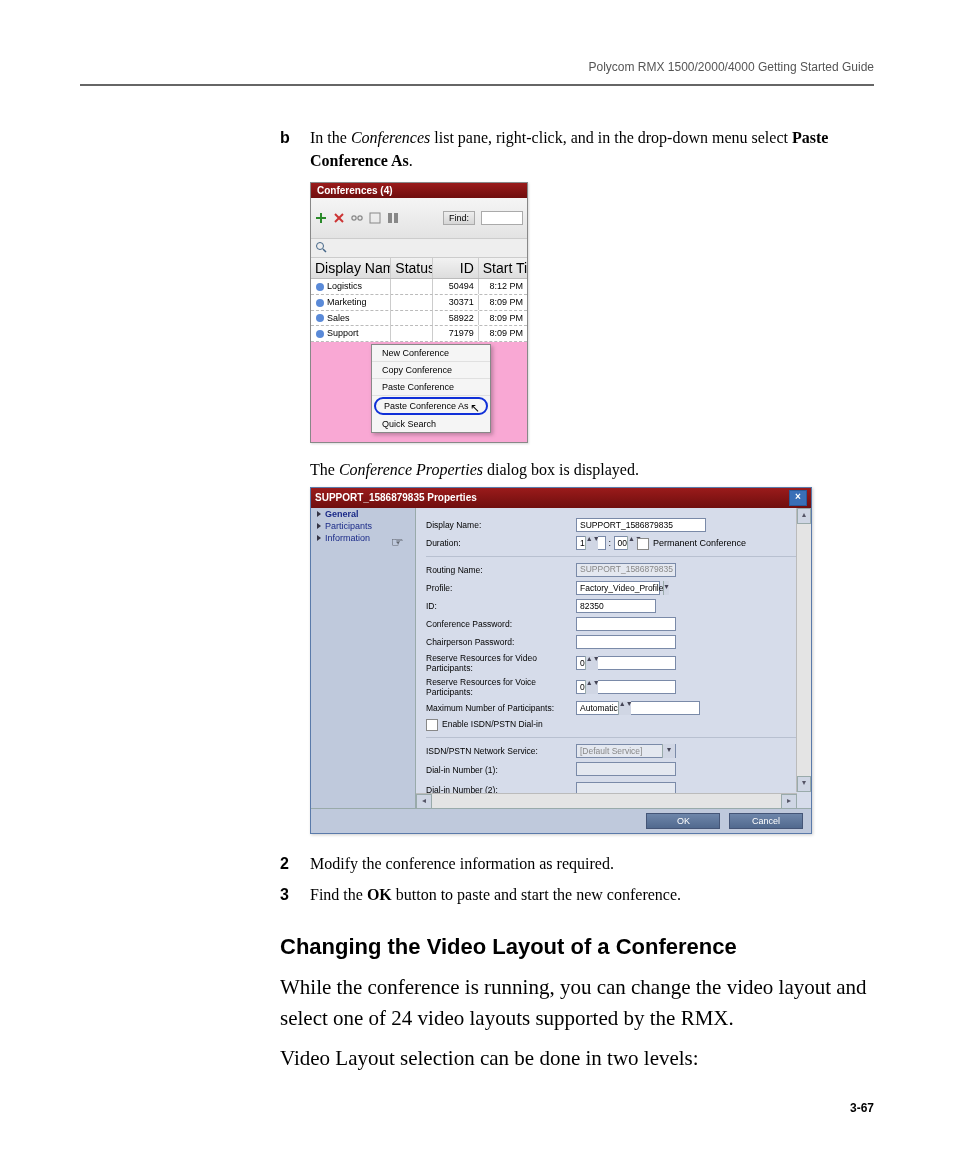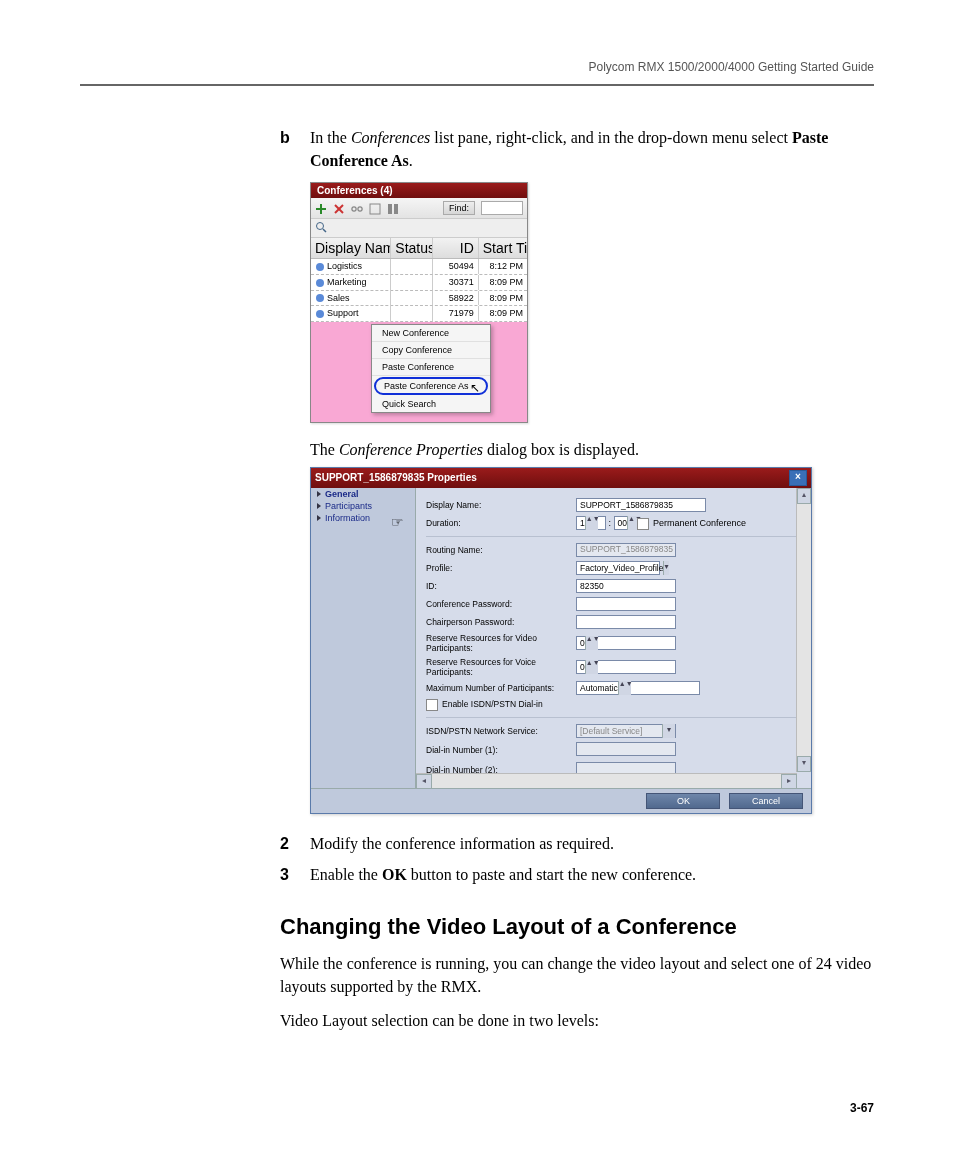--- a/index.html
+++ b/index.html
@@ -53,21 +53,21 @@
     font-size: 16px;
     margin: 10px 0 8px 30px;
   }
   .h2 {
     font-family: Arial, Helvetica, sans-serif;
     font-weight: bold;
     font-size: 22px;
     margin: 28px 0 12px 0;
   }
   .body-p {
-    font-size: 16px;
+    font-size: 21px;
     line-height: 1.45;
     margin: 0 0 10px 0;
   }
   .page-num {
     position: absolute;
     bottom: 40px;
     right: 80px;
     font-family: Arial, Helvetica, sans-serif;
     font-weight: bold;
     font-size: 12px;
@@ -84,23 +84,23 @@
   }
   .s1-title {
     background: linear-gradient(#9a1b1b, #6f0e0e);
     color: #fff;
     padding: 2px 6px;
     font-weight: bold;
     font-size: 10px;
   }
   .s1-toolbar {
     background: linear-gradient(#f5f5f5, #e3e3e3);
-    padding: 3px 4px;
+    padding: 13px 4px;
     display: flex;
-    align-items: flex-end;
+    align-items: center;
     gap: 6px;
     border-bottom: 1px solid #ccc;
   }
   .s1-ic { width:12px; height:12px; display:inline-block; }
   .s1-findlbl {
     background: linear-gradient(#eee,#d6d6d6);
     border:1px solid #aaa;
     padding:1px 5px;
     font-size:9px;
     margin-left:auto;
@@ -436,21 +436,21 @@
           </div>
           <div class="frow">
             <div class="flab">Profile:</div>
             <div class="fval"><span class="sel-box" style="width:84px">
                   <span>Factory_Video_Profile</span>
                   <span class="dd">▾</span>
                 </span></div>
           </div>
           <div class="frow">
             <div class="flab">ID:</div>
-            <div class="fval"><input type="text" style="width: 100px;" value="82350"></div>
+            <div class="fval"><input type="text" style="width: 80px;" value="82350"></div>
           </div>
           <div class="frow">
             <div class="flab">Conference Password:</div>
             <div class="fval"><input type="text" style="width: 100px;"></div>
           </div>
           <div class="frow">
             <div class="flab">Chairperson Password:</div>
             <div class="fval"><input type="text" style="width: 100px;"></div>
           </div>
           <div class="frow">
@@ -511,21 +511,21 @@
     </div>
 
     <div class="step-row">
       <div class="step-label">2</div>
       <div class="step-body">Modify the conference information as required.</div>
     </div>
 
     <div class="step-row">
       <div class="step-label">3</div>
       <div class="step-body">
-        <span>Enable the </span><strong>OK</strong><span> button to paste and start the new conference.</span>
+        <span>Find the </span><strong>OK</strong><span> button to paste and start the new conference.</span>
       </div>
     </div>
 
     <div class="h2">Changing the Video Layout of a Conference</div>
     <p class="body-p">While the conference is running, you can change the video layout and select one of 24 video layouts supported by the RMX.</p>
     <p class="body-p">Video Layout selection can be done in two levels:</p>
 
   </div>
 
   <div class="page-num">3-67</div>

